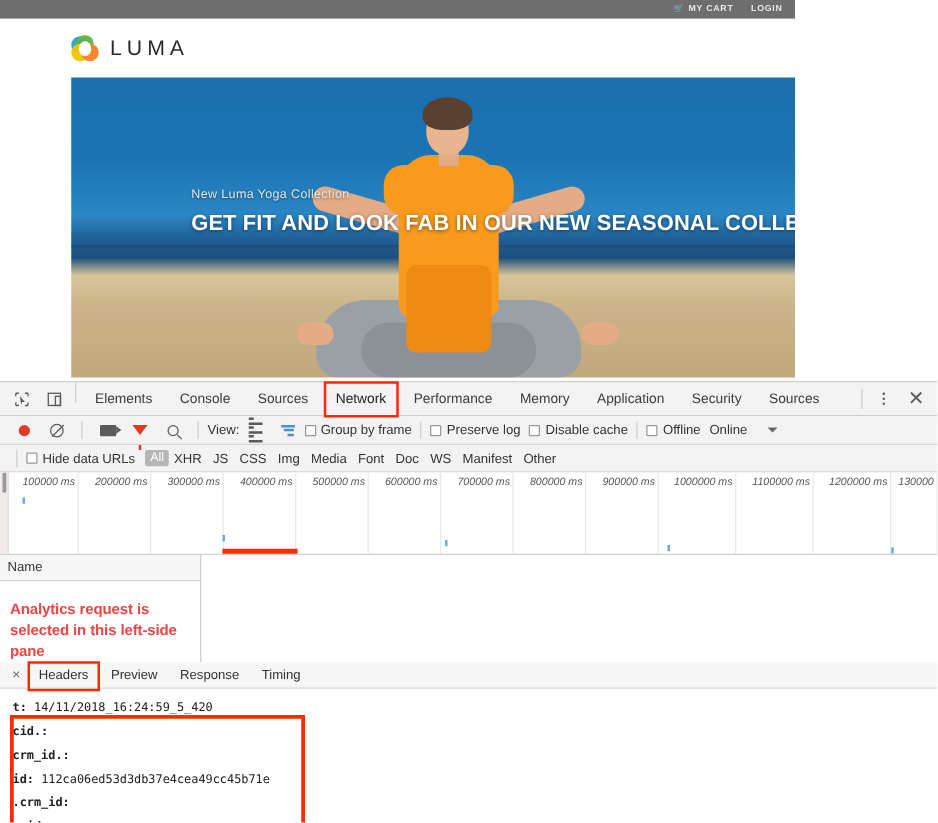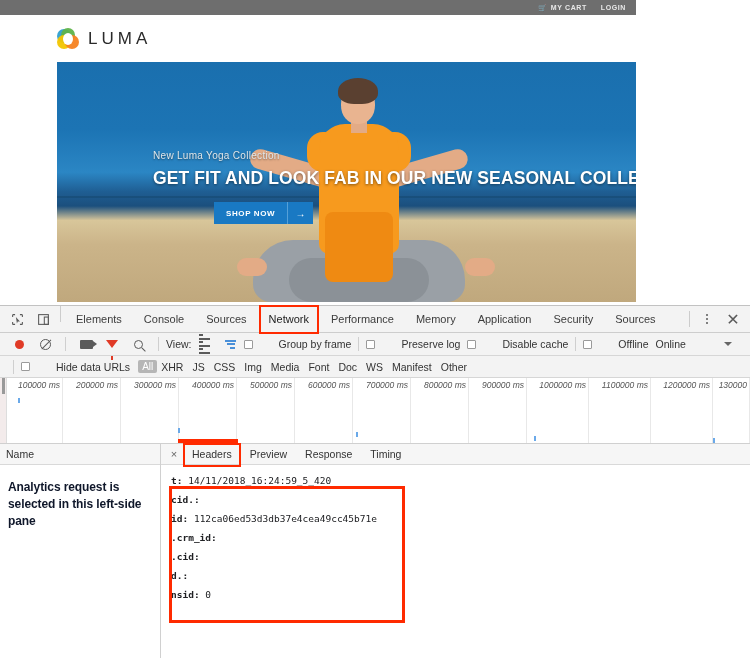--- a/index.html
+++ b/index.html
@@ -146,21 +146,21 @@
   .funnel-icon::after { content:""; position:absolute; left:-1px; top:8px; width:2px; height:4px; background:#e03a26; }
   .mag-icon { width: 9px; height: 9px; border: 1.4px solid #5a5a5a; border-radius: 50%; position: relative; }
   .mag-icon::after { content:""; position:absolute; right:-4px; bottom:-3px; width:5px; height:1.4px; background:#5a5a5a; transform: rotate(45deg); }
   .ctl-gap { width: 7px; }
   .ctl-sep { width: 1px; height: 14px; background: #cfcfcf; margin: 0 7px; }
   .view-list { display: flex; flex-direction: column; gap: 1.5px; }
   .view-list i { display:block; width: 11px; height: 2px; background: #5a5a5a; }
   .waterfall-icon { display:flex; flex-direction:column; gap:1.5px; align-items:flex-start; }
   .waterfall-icon i { display:block; height:2px; background:#4a90d9; }
   .cb { width: 9px; height: 9px; border: 1px solid #9a9a9a; background: #fff; border-radius: 1px; margin-right: 4px; }
-  .ctl-item { display:flex; align-items:center; white-space: nowrap; gap: 22px; }
+  .ctl-item { display:flex; align-items:center; white-space: nowrap; }
   .caret-down { width:0;height:0;border-left:4px solid transparent;border-right:4px solid transparent;border-top:4px solid #666; margin-left: 16px;}
 
   
   .dt-filterrow {
     height: 22px; background: #f3f3f3; border-bottom: 1px solid #d6d6d6;
     display: flex; align-items: center; padding: 0 6px; font-size: 10.5px; color: #333;
   }
   .filter-input-wrap { position: relative; width: 145px; height: 16px; }
   .filter-input {
     width: 145px; height: 16px; border: 1px solid #bdbdbd; background: #fff;
@@ -184,28 +184,28 @@
   }
   .ov-tick span {
     position: absolute; right: 3px; top: 2px; font-size: 8.5px; color: #555; white-space: nowrap;
   }
   .ov-leftgutter { position:absolute; left:0; top:0; width:7px; height:66px; background:#f3ebeb; border-right:1px solid #ddd; }
   .ov-leftgutter::after { content:""; position:absolute; left:2px; top:0; width:3px; height:16px; background:#999; }
   .ov-mark { position: absolute; width: 2px; height: 5px; background: #6aa9e9; }
   .ov-redbar { position: absolute; left: 178px; top: 61px; width: 60px; height: 5px; background: #ff2a00; }
 
   
-  .dt-split { display: flex; height: 215px; }
+  .dt-split { display: flex; height: 215px; flex-direction: column; }
   .dt-left { width: 161px; border-right: 1px solid #d0d0d0; background: #fff; }
   .dt-left-head {
     height: 21px; border-bottom: 1px solid #d9d9d9; background: #f6f6f6;
     display: flex; align-items: center; padding-left: 6px; font-size: 10.5px; color: #333;
   }
   .annot {
-    padding: 14px 6px 0 8px; color: #0f172a; font-weight: bold; font-size: 12px;
+    padding: 14px 6px 0 8px; color: #ef4444; font-weight: bold; font-size: 12px;
     line-height: 17px; letter-spacing: -.1px;
   }
   .dt-right { flex: 1; background: #fff; position: relative; }
   .dt-right-head {
     height: 21px; border-bottom: 1px solid #d9d9d9; background: #f6f6f6;
     display: flex; align-items: center; padding-left: 4px; gap: 0;
   }
   .close-x { width: 18px; text-align: center; color: #666; font-size: 11px; }
   .rt-tab { padding: 0 9px; height: 21px; display:flex; align-items:center; font-size: 10.5px; color:#333; position: relative; }
   .rt-tab.boxed::after {
@@ -258,24 +258,20 @@
     <div class="fig-shoulder-l"></div>
     <div class="fig-shoulder-r"></div>
     <div class="fig-torso"></div>
     <div class="fig-torso2"></div>
     <div class="fig-neck"></div>
     <div class="fig-head"></div>
     <div class="fig-hair"></div>
 
     <div class="hero-eyebrow">New Luma Yoga Collection</div>
     <div class="hero-title">GET FIT AND LOOK FAB IN OUR NEW SEASONAL COLLECTIONS</div>
-    <div class="hero-cta">
-      <div class="hero-cta-label">SHOP NOW</div>
-      <div class="hero-cta-arrow">→</div>
-    </div>
   </div>
 </div>
 
 <div id="devtools">
 
   <div class="dt-tabbar">
     <div class="dt-icon-btn">
       <svg width="13" height="13" viewBox="0 0 16 16">
           <path d="M2 2h3M2 2v3M14 2h-3M14 2v3M2 14h3M2 14v-3M14 14h-3M14 14v-3" stroke="#5a5a5a" stroke-width="1.3" fill="none"></path>
           <path d="M6 5l5 5.5H8.3l-1 2.5z" fill="#5a5a5a"></path>
@@ -490,20 +486,24 @@
       <div class="hdr-body">
         <div class="hdr-line">
           <span class="hdr-key">t:</span>
           <span class="hdr-val">14/11/2018_16:24:59_5_420</span>
         </div>
         <div class="hdr-line">
           <span class="hdr-key">cid.:</span>
           <span class="hdr-val"></span>
         </div>
         <div class="hdr-line">
+          <span class="hdr-key">crm_id.:</span>
+          <span class="hdr-val"></span>
+        </div>
+        <div class="hdr-line">
           <span class="hdr-key">id:</span>
           <span class="hdr-val">112ca06ed53d3db37e4cea49cc45b71e</span>
         </div>
         <div class="hdr-line">
           <span class="hdr-key">.crm_id:</span>
           <span class="hdr-val"></span>
         </div>
         <div class="hdr-line">
           <span class="hdr-key">.cid:</span>
           <span class="hdr-val"></span>

